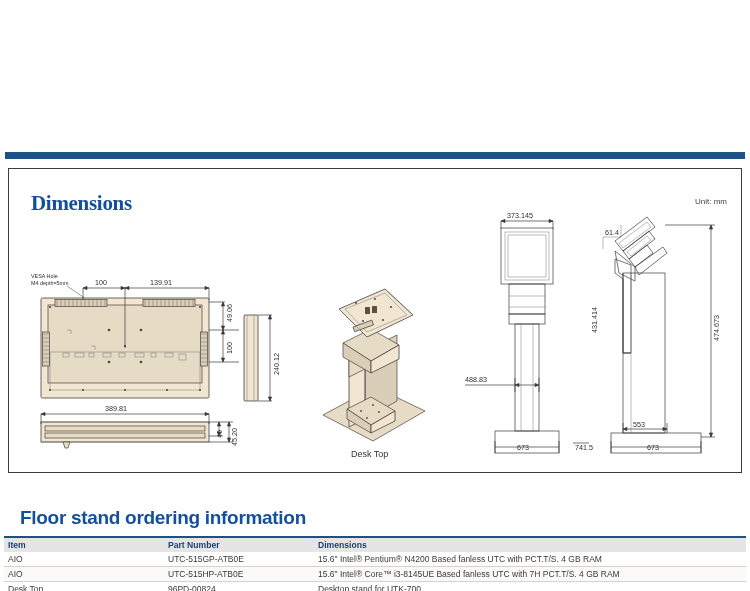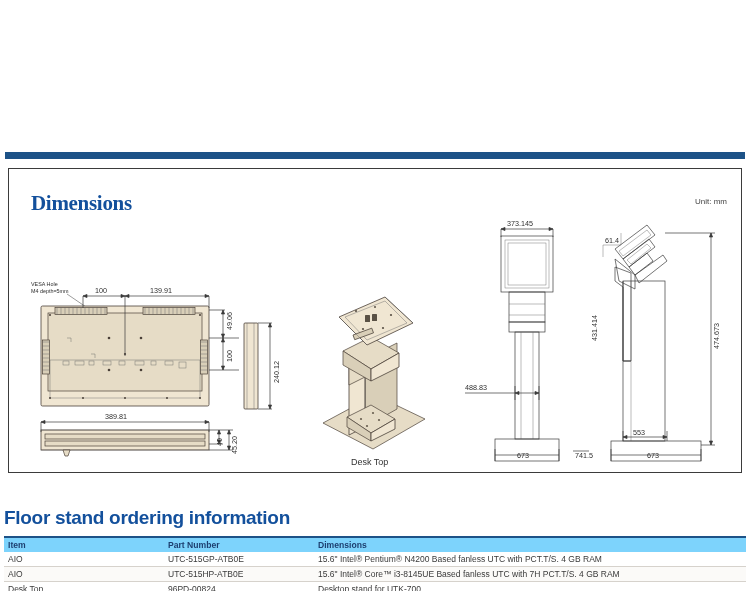--- a/index.html
+++ b/index.html
@@ -35,21 +35,21 @@
     font-size: 21px; font-weight: bold; color: #13509c;
     letter-spacing: -0.3px;
     font-family: Liberation Serif, serif;
   }
   .unit-label {
     position: absolute; right: 14px; top: 28px;
     font-size: 8px; color: #444; padding-left: 37px;
   }
 
   
-  .drawing { position: absolute; margin-top: 8px; }
+  .drawing { position: absolute; }
   svg { display: block; overflow: visible; }
   .dl { fill: none; stroke: #3a3a3a; stroke-width: 0.7; }
   .dl-thin { fill: none; stroke: #6a6a6a; stroke-width: 0.45; }
   .body-fill { fill: #f0e6d2; stroke: #4a4038; stroke-width: 0.8; }
   .body-fill2 { fill: #e6dcc6; stroke: #4a4038; stroke-width: 0.7; }
   .body-fill3 { fill: #d9cfb8; stroke: #4a4038; stroke-width: 0.7; }
   .dimtext {
     font-family: "Liberation Sans", sans-serif;
     font-size: 7.2px; fill: #2e2e2e;
   }
@@ -58,33 +58,33 @@
     font-size: 5.4px; fill: #2e2e2e;
   }
   .caption {
     font-family: "Liberation Sans", sans-serif;
     font-size: 9px; fill: #333;
   }
   .lead { fill:none; stroke:#3a3a3a; stroke-width:0.5; }
 
   
   .fs-heading {
-    position: absolute; left: 4px; top: 507px;
+    position: absolute; left: 20px; top: 507px;
     font-size: 19px; font-weight: bold; color: #13509c;
     letter-spacing: -0.3px;
   }
   .fs-table {
     position: absolute; left: 4px; top: 536px;
     width: 742px;
     border-collapse: collapse;
     font-size: 8.5px;
     table-layout: fixed;
   }
   .fs-table thead th {
-    background: #7dd3fc;
+    background: #e5e5e5;
     border-top: 2.2px solid #1d5287;
     color: #1d3f70;
     font-weight: bold;
     text-align: left;
     padding: 2px 4px 2px 4px;
     font-size: 8.6px;
     height: 14px;
   }
   .fs-table tbody td {
     padding: 2px 4px;

